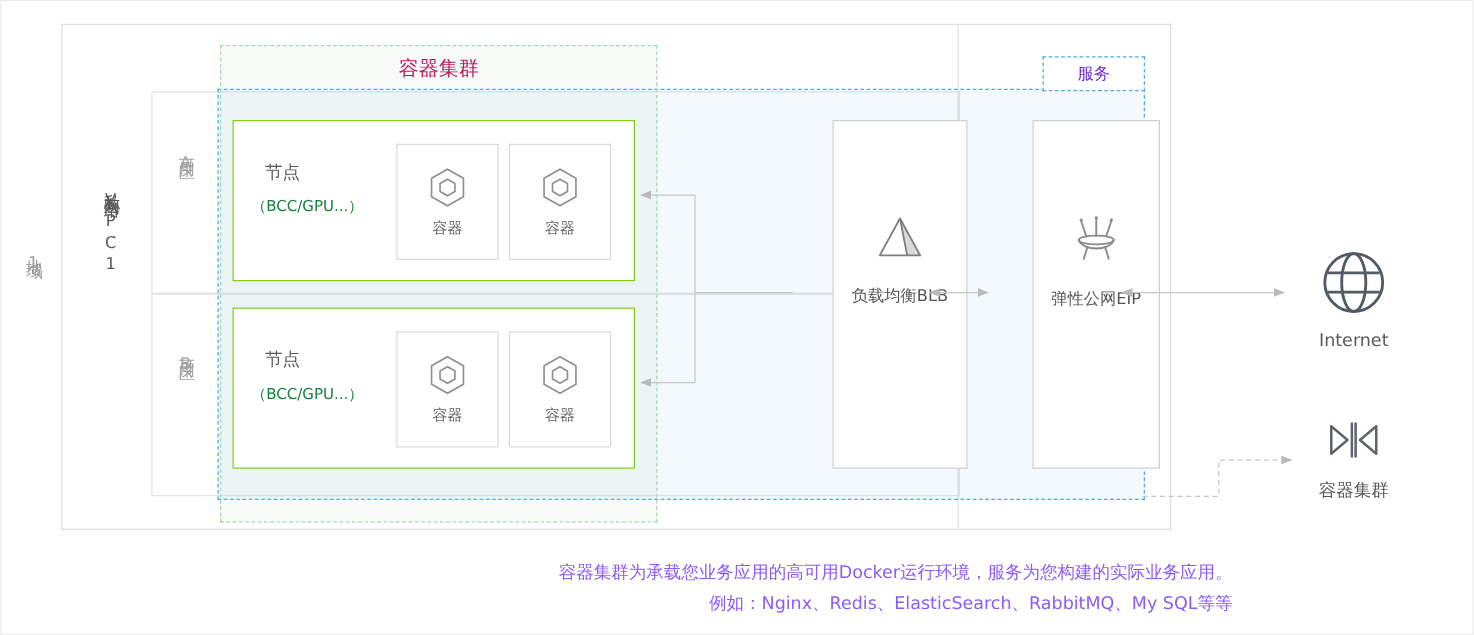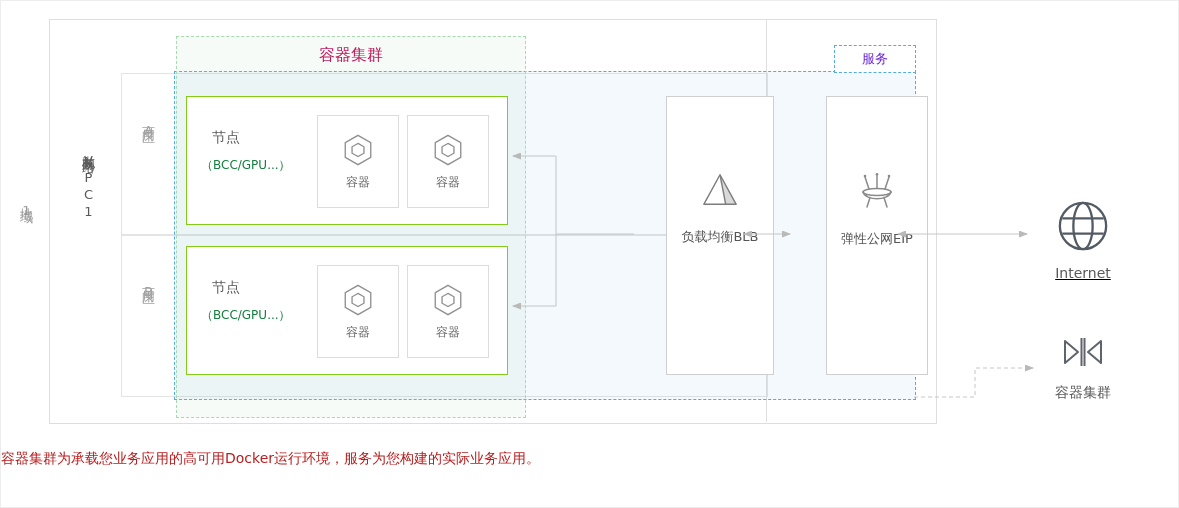--- a/index.html
+++ b/index.html
@@ -39,25 +39,25 @@
   .c2{left:220px;}
   .container-label{font-size:12px;color:#666666;}
 
   .big-box{top:95px;height:277px;background:#ffffff;border:1px solid #cfcfcf;display:flex;flex-direction:column;align-items:center;margin-left:32px;}
   .blb-box{left:633px;width:106px;}
   .eip-box{left:793px;width:100px;}
   .big-box .icon{margin-top:73px;}
   .big-box .label{margin-top:18px;font-size:13px;color:#555555;}
 
   .ext-group{width:76px;text-align:center;}
-  .internet-group{left:1044px;top:198px;text-decoration:underline;}
+  .internet-group{left:1044px;top:198px;}
   .registry-group{left:1044px;top:331px;}
   .ext-label{margin-top:8px;font-size:14px;color:#595959;}
 
-  .caption{left:0;top:445px;width:985px;text-align:left;font-size:14px;color:#b91c1c;line-height:25px;}
+  .caption{left:0;top:445px;width:985px;text-align:right;font-size:14px;color:#8b5cf6;line-height:25px;}
 
   .arrows{left:0;top:0;width:1179px;height:508px;pointer-events:none;z-index:5;}
 </style>
 </head>
 <body>
 
 <div class="page">
 
   <div class="abs vtext region-label">地域1</div>
   <div class="abs outer-box"></div>
@@ -153,20 +153,21 @@
       <polygon points="5,9 18,20 5,31"></polygon>
       <polygon points="41,9 28,20 41,31"></polygon>
       <line x1="21.5" y1="6" x2="21.5" y2="34"></line>
       <line x1="24.5" y1="6" x2="24.5" y2="34"></line>
     </svg>
     <div class="ext-label">容器集群</div>
   </div>
 
   <div class="abs caption">
     <div>容器集群为承载您业务应用的高可用Docker运行环境，服务为您构建的实际业务应用。</div>
+    <div>例如：Nginx、Redis、ElasticSearch、RabbitMQ、My SQL等等</div>
   </div>
 
   <svg class="abs arrows" viewBox="0 0 1179 508">
     <defs>
       <marker id="arr" markerWidth="9" markerHeight="7" refX="8" refY="3.5" orient="auto-start-reverse">
         <path d="M0 0 L9 3.5 L0 7 Z" fill="#b9b9b9"></path>
       </marker>
     </defs>
     <g stroke="#c6c6c6" stroke-width="1" fill="none">
       <path d="M633 233 L555 233"></path>

